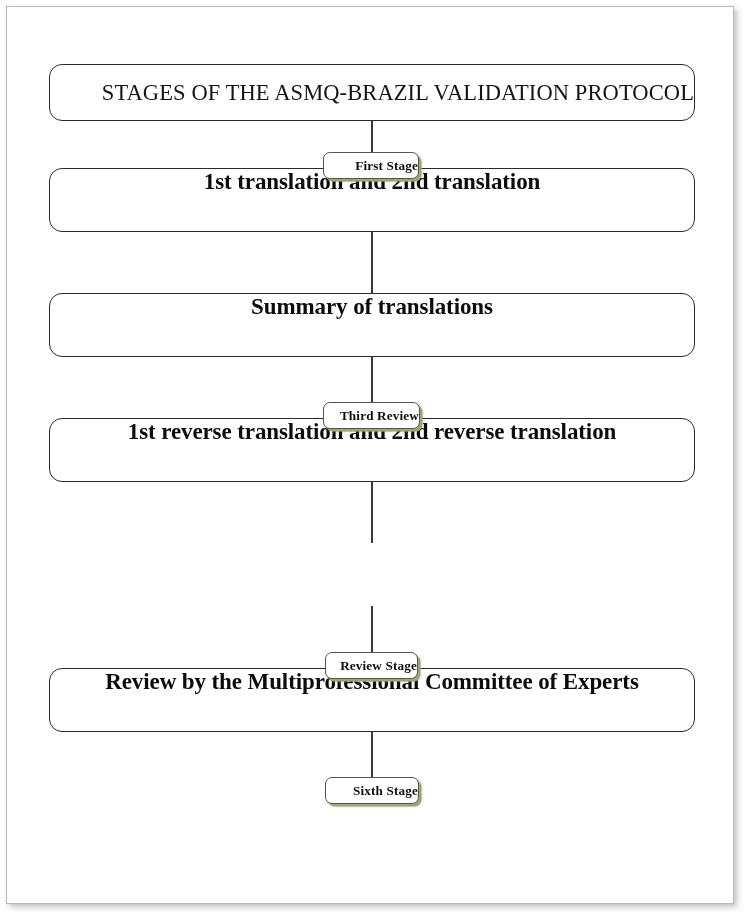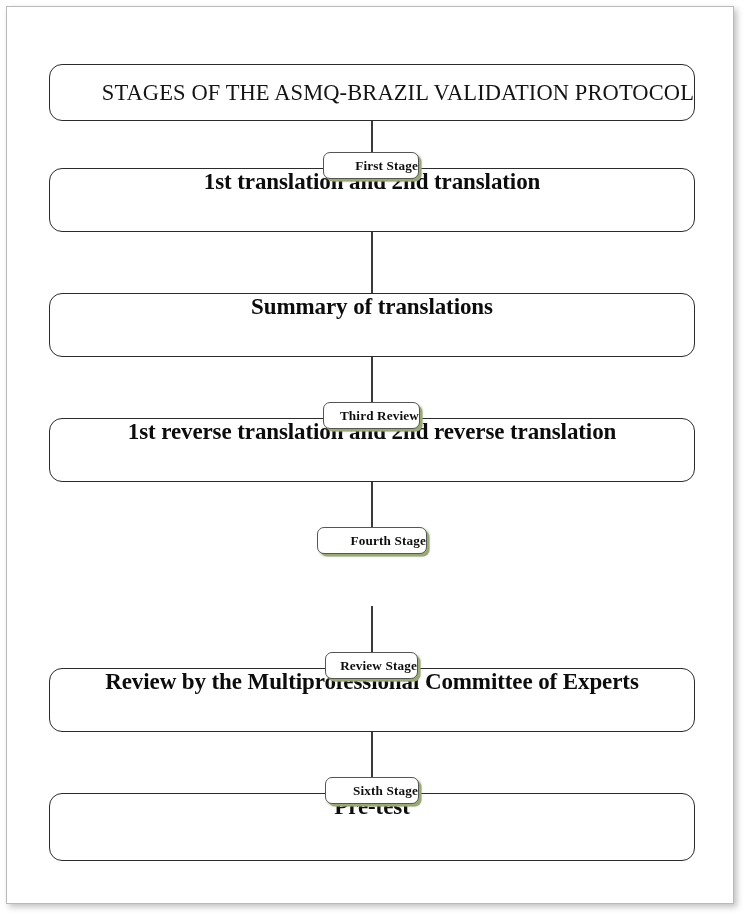--- a/index.html
+++ b/index.html
@@ -158,37 +158,31 @@
 
       <div class="node-box" style="top:411px; height:64px;">
         <span class="node-text">1st reverse translation and 2nd reverse translation</span>
       </div>
       <div class="stage-pill" style="left:316px; top:395px; width:97px; height:27px;">
         <span class="stage-label">Third Review</span>
       </div>
 
       <div class="connector" style="top:474px; height:62px;"></div>
 
-      <div class="stage-pill" style="left:310px; top:520px; width:110px; height:27px;">
-        <span class="stage-label">Fourth Stage</span>
-      </div>
 
       <div class="connector" style="top:599px; height:62px;"></div>
 
       <div class="node-box" style="top:661px; height:64px;">
         <span class="node-text">Review by the Multiprofessional Committee of Experts</span>
       </div>
       <div class="stage-pill" style="left:318px; top:645px; width:93px; height:27px;">
         <span class="stage-label">Review Stage</span>
       </div>
 
       <div class="connector" style="top:724px; height:62px;"></div>
 
-      <div class="node-box" style="top:786px; height:68px;">
-        <span class="node-text">Pre-test</span>
-      </div>
       <div class="stage-pill" style="left:318px; top:770px; width:94px; height:27px;">
         <span class="stage-label">Sixth Stage</span>
       </div>
 
     </div>
   </div>
 </div>
 
 </body></html>

